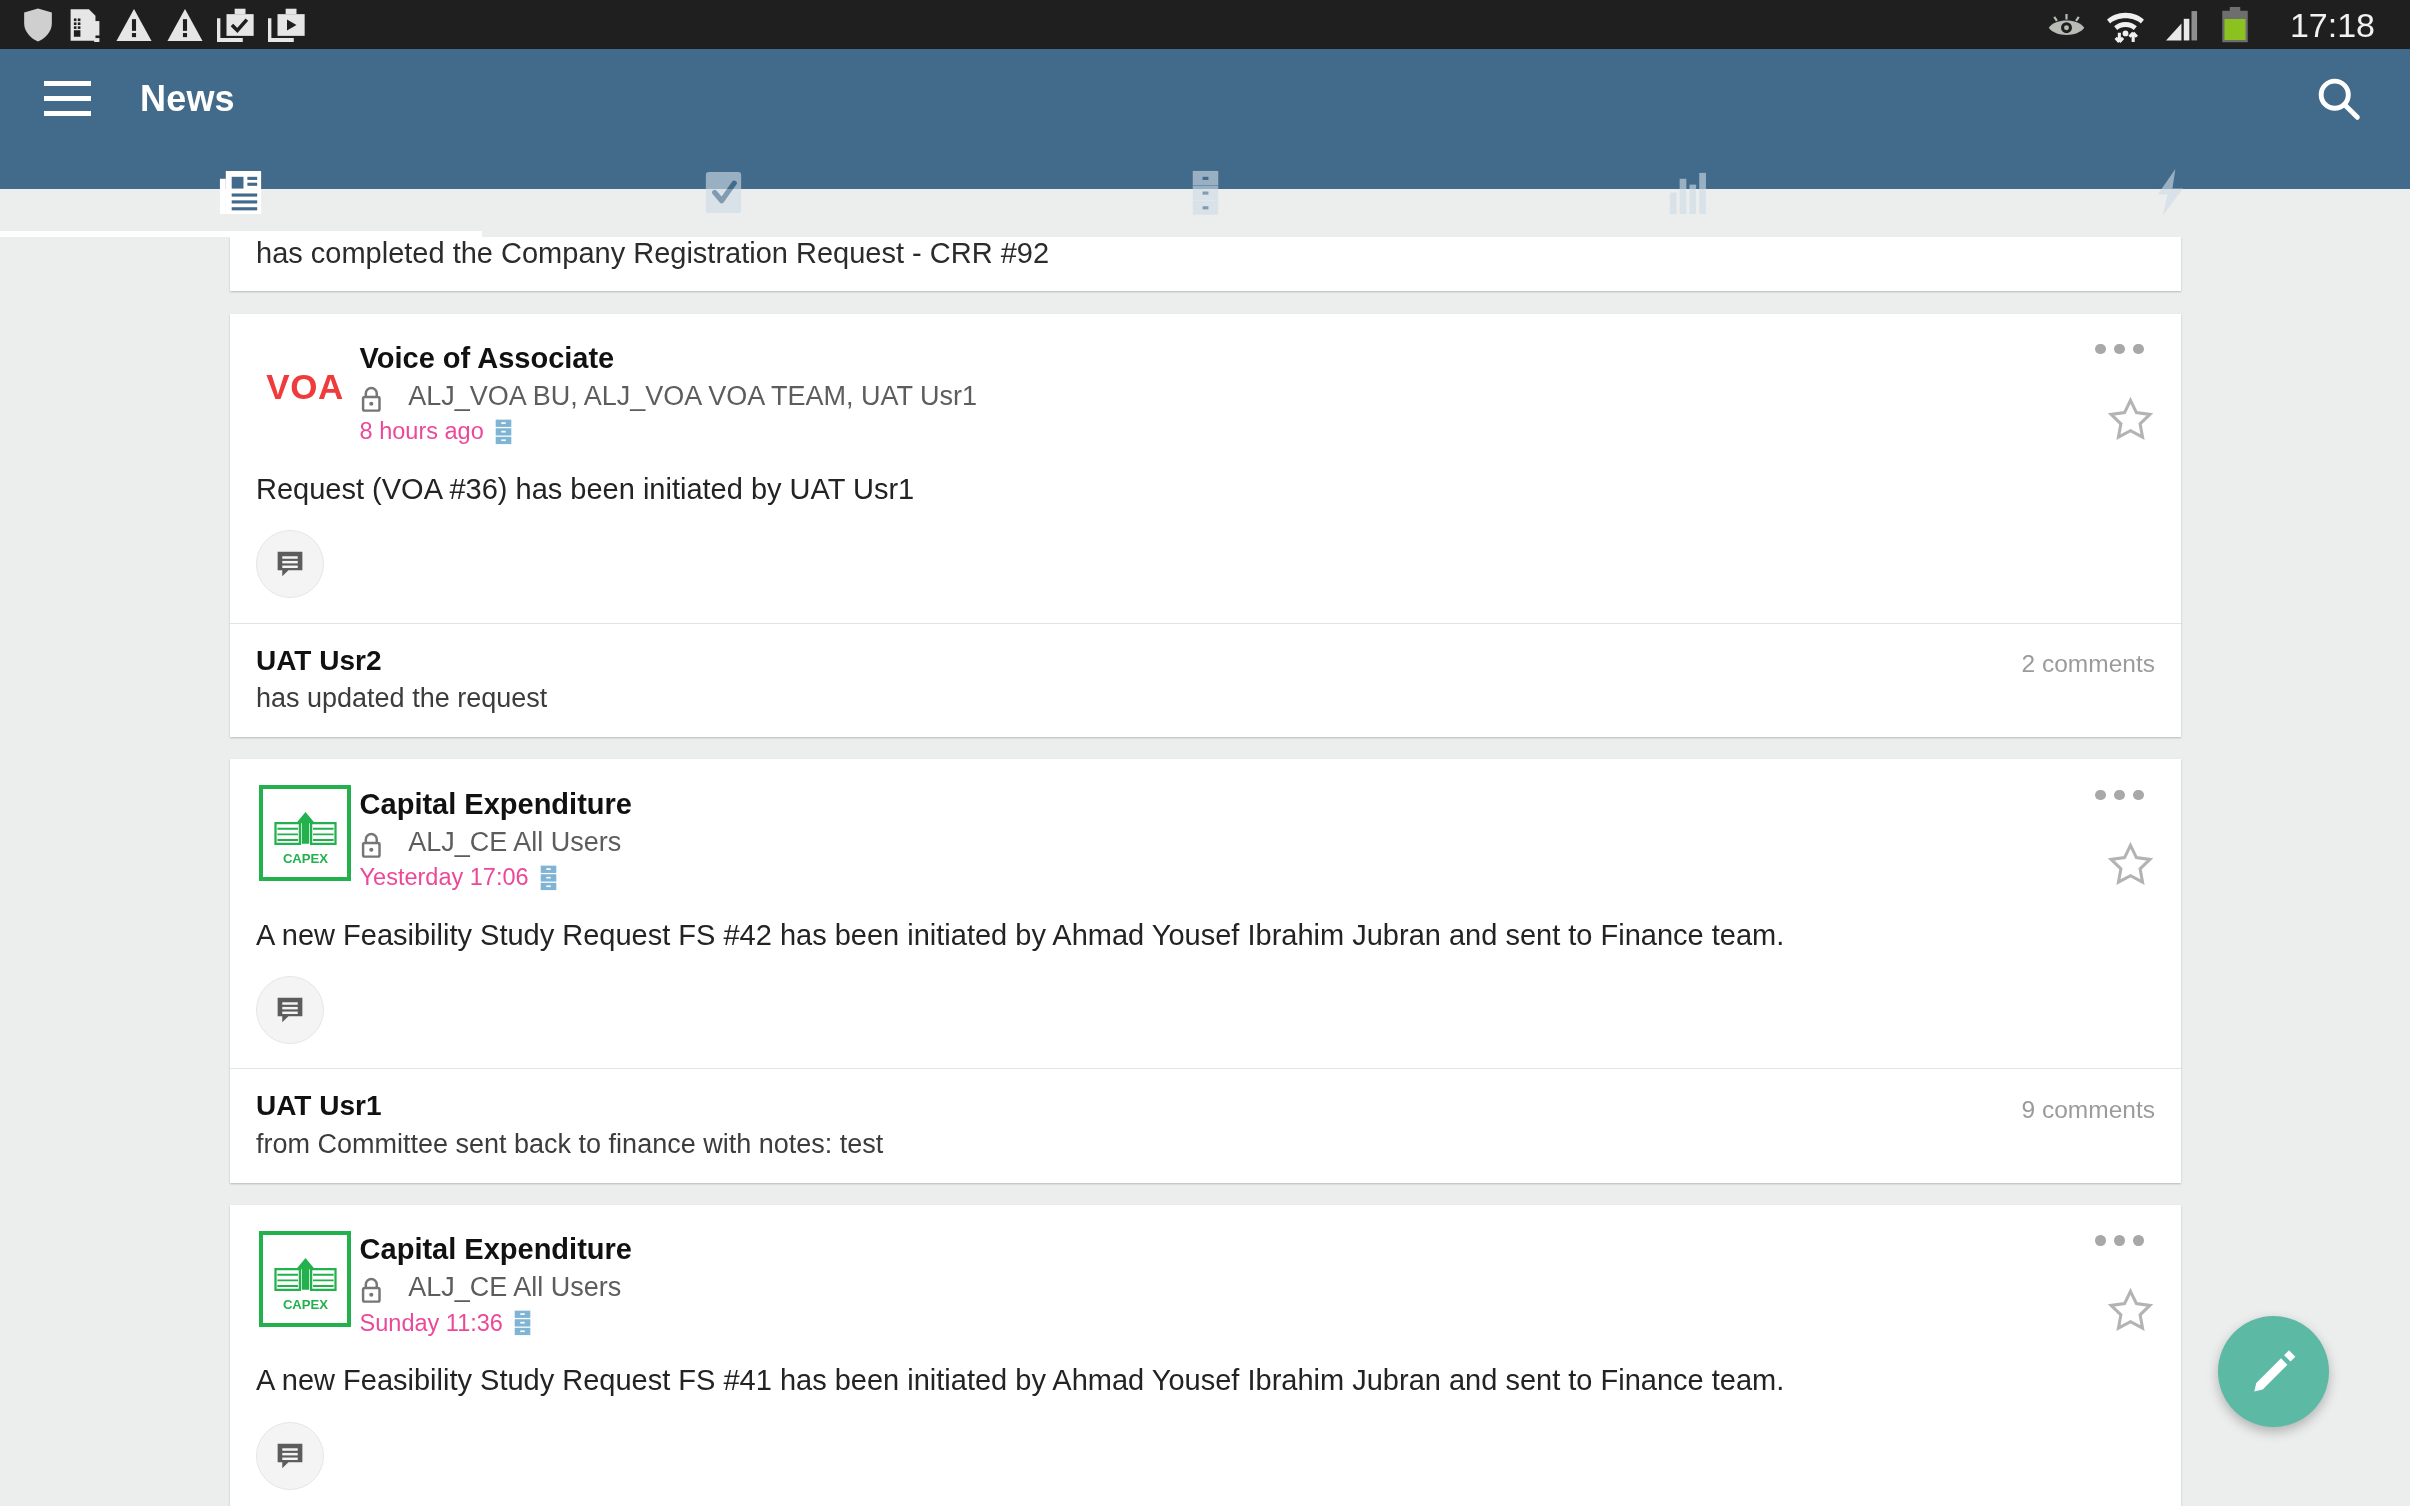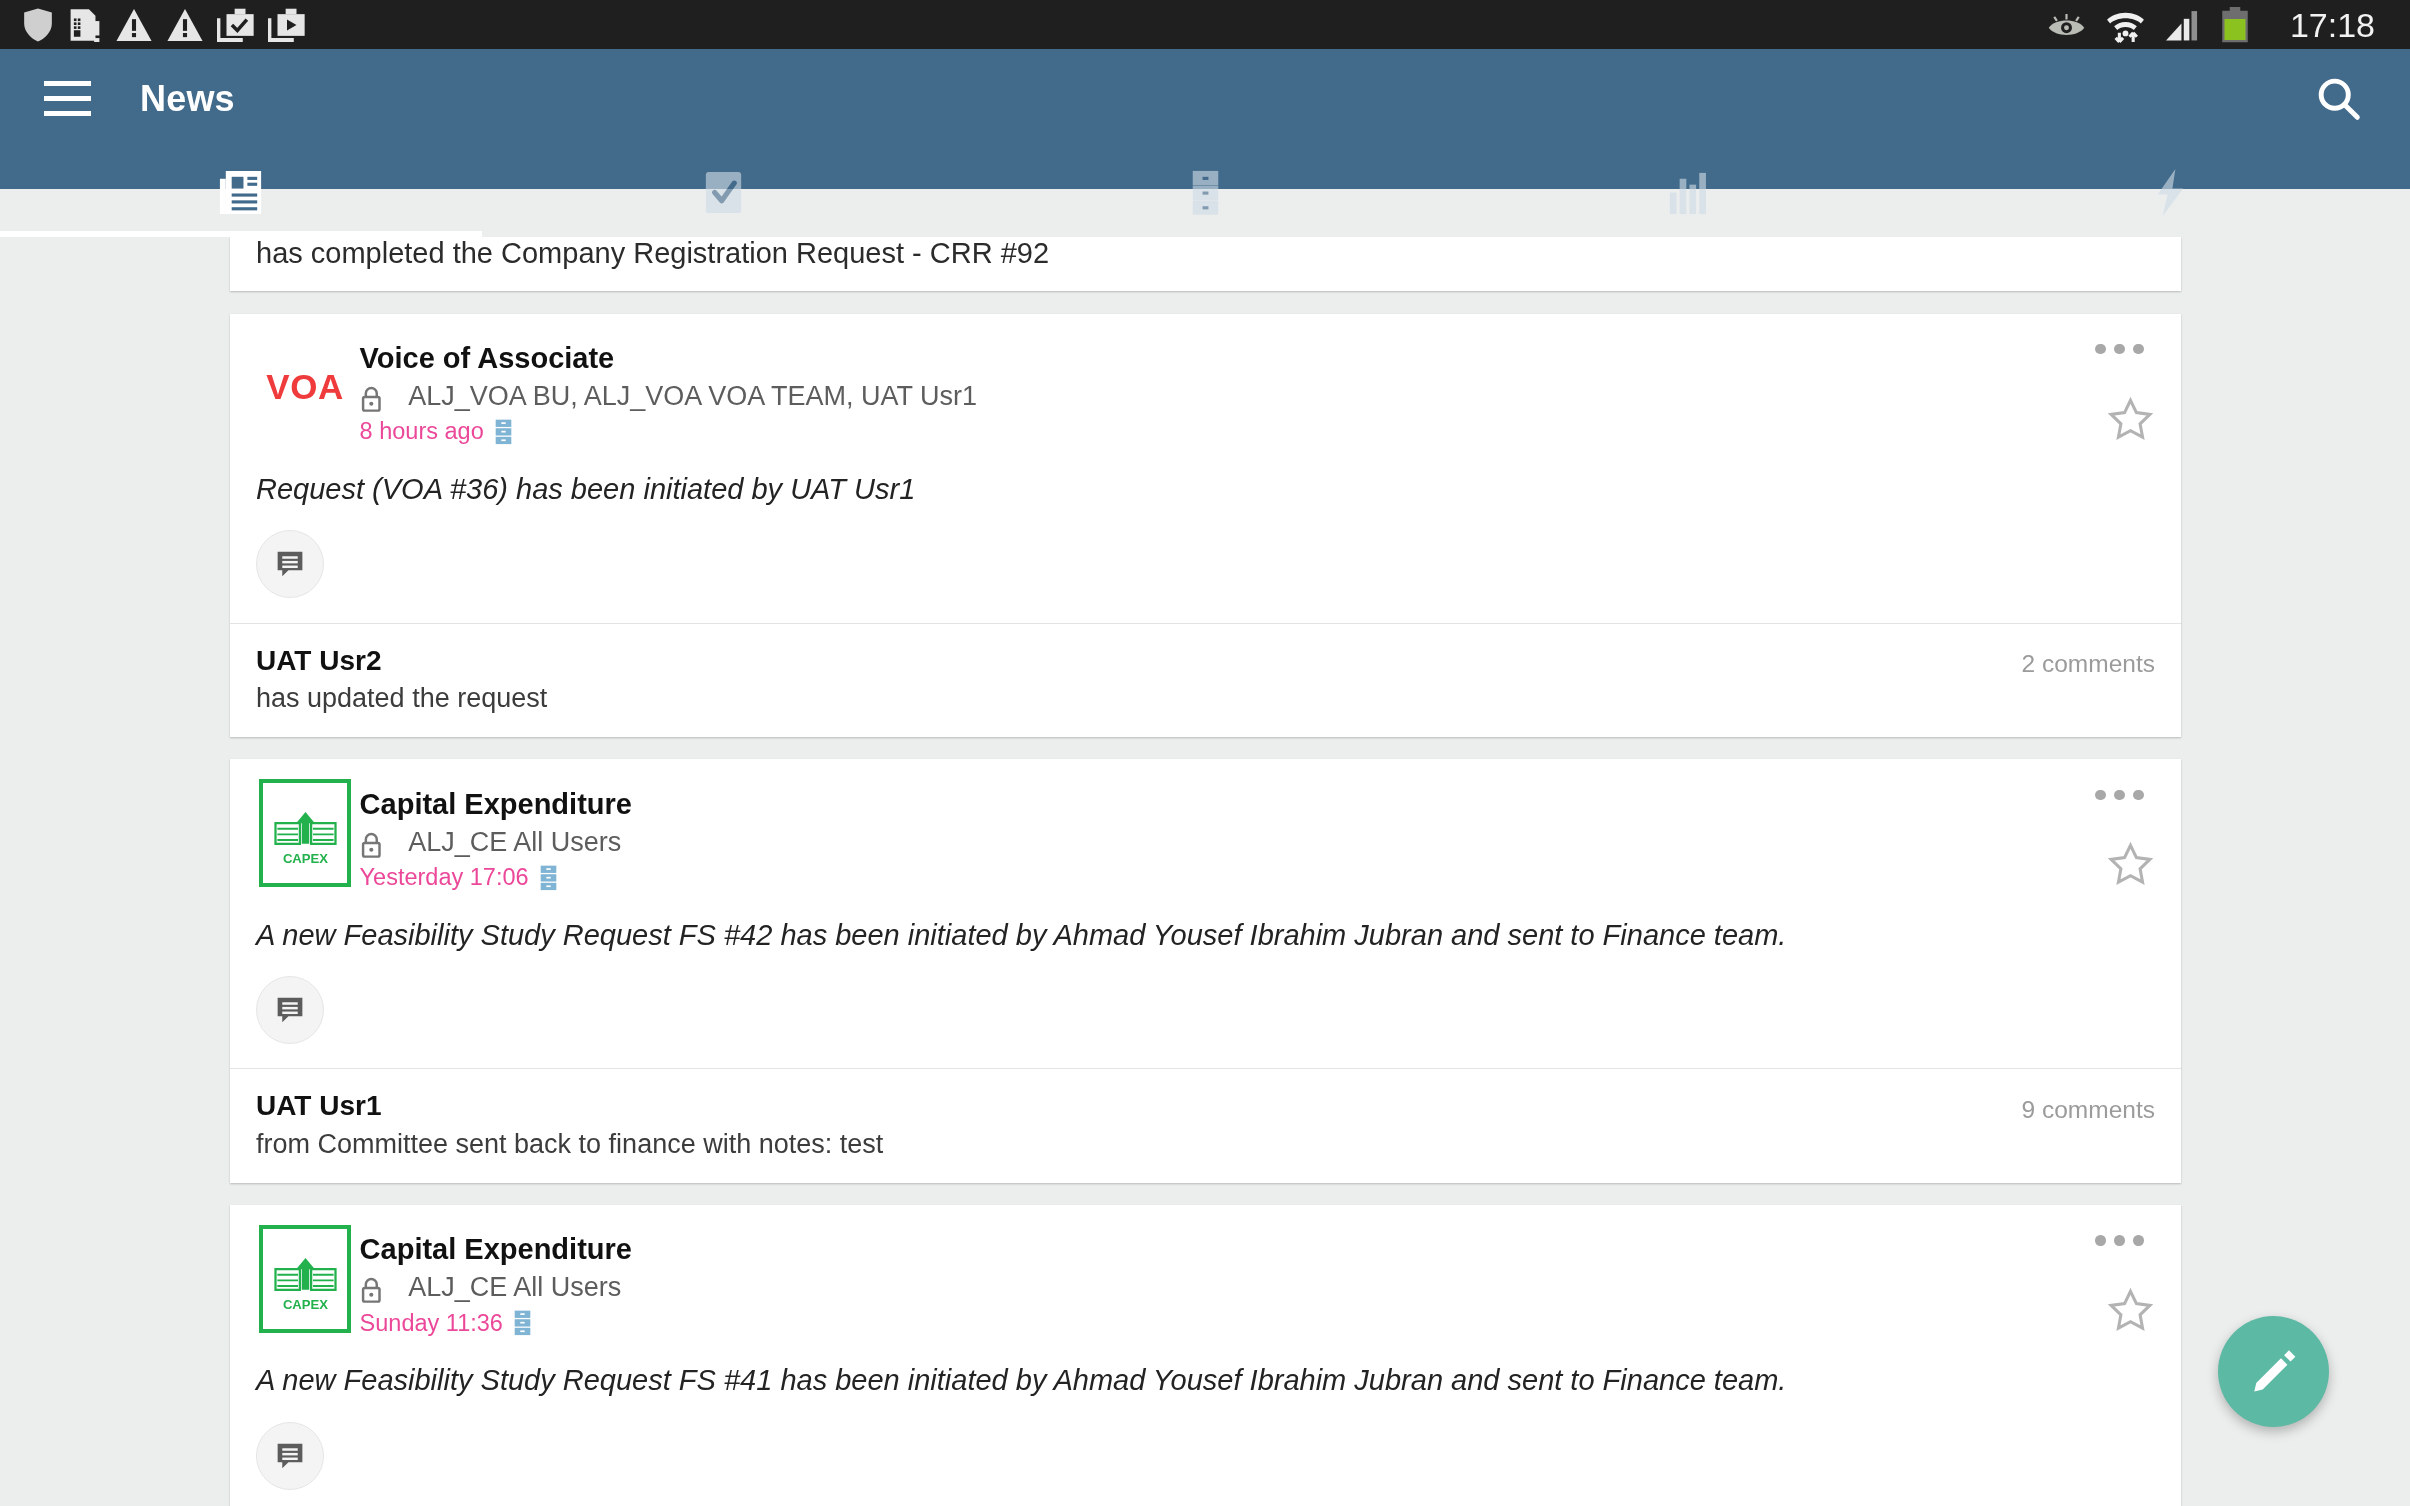--- a/index.html
+++ b/index.html
@@ -95,21 +95,21 @@
     display: flex; padding: 24.5px 26px 0 26px; position: relative;
   }
   .brand-logo {
     width: 98px; height: 98px; flex: 0 0 98px;
     display: flex; align-items: center; justify-content: center;
   }
   .voa-logo {
     color: #ef3b3b; font-size: 35px; font-weight: bold; letter-spacing: 0.5px;
   }
   .capex-logo {
-    width: 92px; height: 108px; border: 4.7px solid #22b14c;
+    width: 92px; height: 96px; border: 4.7px solid #22b14c;
     background: #ffffff; display: flex; align-items: center; justify-content: center;
   }
   .head-text { padding-left: 5.6px; padding-top: 3.8px; }
   .source-name {
     font-size: 29px; font-weight: bold; color: #111111; line-height: 1.15;
   }
   .audience {
     display: flex; align-items: flex-end; gap: 26px;
     font-size: 27px; color: #5d5d5d; margin-top: 5.6px;
   }
@@ -121,21 +121,20 @@
     position: absolute; top: 21px; right: 28px;
     display: flex; gap: 8.5px; cursor: pointer; padding: 9.4px;
   }
   .overflow-dots i { width: 10.4px; height: 10.4px; border-radius: 50%; background: #a8a8a8; display: block; }
   .star-btn {
     position: absolute; top: 81px; right: 26px; cursor: pointer;
   }
   .card-body {
     font-size: 29px; color: #232323; padding: 24.5px 26px 0 26px;
     line-height: 1.35;
-    font-style: italic;
   }
   .card-actions { padding: 21px 26px 24.5px 26px; }
   .comment-bubble {
     width: 68px; height: 68px; border-radius: 50%;
     background: #f4f4f4; border: 0.9px solid #e6e6e6;
     display: flex; align-items: center; justify-content: center;
     cursor: pointer;
   }
   .comment-row {
     border-top: 0.9px solid #e3e3e3;

